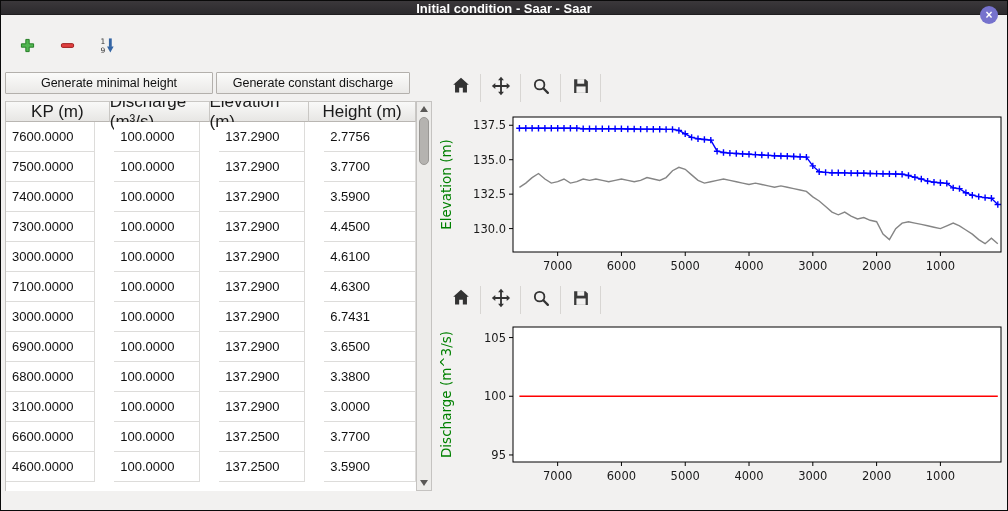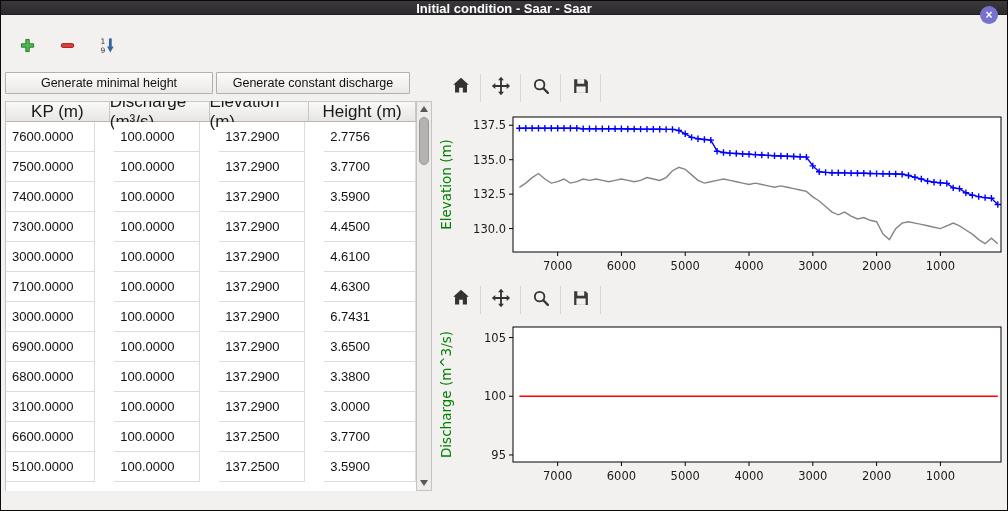--- a/index.html
+++ b/index.html
@@ -170,21 +170,21 @@
           <div class="tcell c2">137.2900</div>
           <div class="tcell c3">3.0000</div>
         </div>
         <div class="trow">
           <div class="tcell c0">6600.0000</div>
           <div class="tcell c1">100.0000</div>
           <div class="tcell c2">137.2500</div>
           <div class="tcell c3">3.7700</div>
         </div>
         <div class="trow">
-          <div class="tcell c0">5100.0000</div>
+          <div class="tcell c0">4600.0000</div>
           <div class="tcell c1">100.0000</div>
           <div class="tcell c2">137.2500</div>
           <div class="tcell c3">3.5900</div>
         </div>
       </div>
   </div>
 
   <div class="vscroll">
     <span class="sb-up"></span>
     <span class="sb-thumb"></span>

